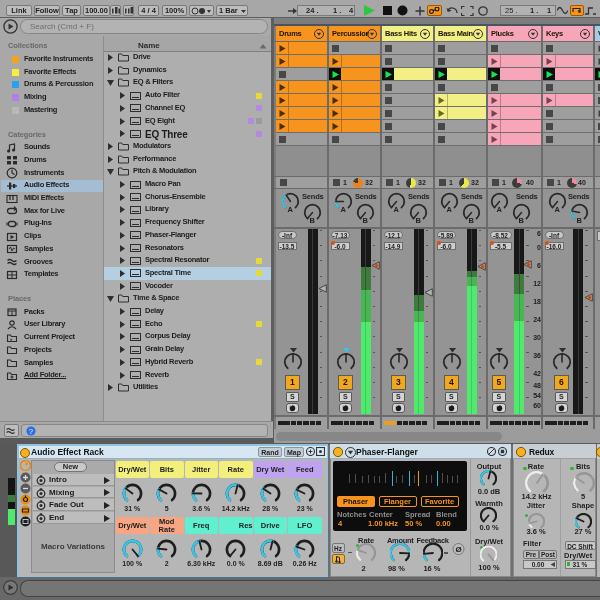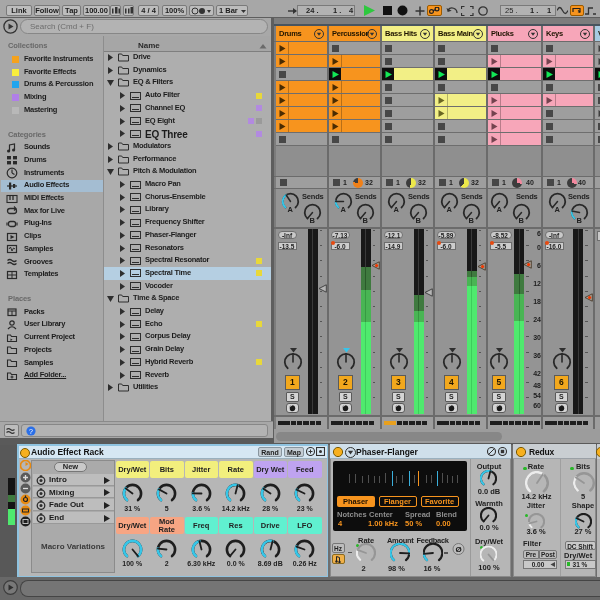--- a/index.html
+++ b/index.html
@@ -1297,21 +1297,21 @@
 <div class="t" style="left:150px;top:560px;font-size:7px;color:#222;font-weight:700;width:33.5px;text-align:center;position:absolute">2</div>
 <div class="" style="left:184.5px;top:516.5px;width:33.5px;height:17px;background:#60f0d0;border-radius:2px"></div>
 <div class="t" style="left:184.5px;top:521.5px;font-size:7.5px;color:#222;font-weight:700;width:33.5px;text-align:center;position:absolute">Freq</div>
 <svg class="k" style="left:190.75px;top:538.5px" width="21" height="21" viewBox="0 0 21 21">
       <path d="M 4.97 17.09 A 8.6 8.6 0 1 1 16.03 17.09" stroke="#1e1e1e" stroke-width="2.6" fill="none" stroke-linecap="round"></path>
       <path d="M 4.97 17.09 A 8.6 8.6 0 0 1 8.42 2.16" stroke="#36c6e8" stroke-width="2.6" fill="none" stroke-linecap="round"></path>
       <line x1="10.5" y1="10.5" x2="8.42" y2="2.16" stroke="#1e1e1e" stroke-width="1.8" stroke-linecap="round"></line>
     </svg>
 <div class="t" style="left:184.5px;top:560px;font-size:7px;color:#222;font-weight:700;width:33.5px;text-align:center;position:absolute">6.30 kHz</div>
 <div class="" style="left:219px;top:516.5px;width:33.5px;height:17px;background:#60f0d0;border-radius:2px"></div>
-<div class="t" style="left:219px;top:521.5px;font-size:7.5px;color:#222;font-weight:700;width:33.5px;text-align:center;position:absolute">Res</div>
+<div class="t" style="left:219px;top:521.5px;font-size:7.5px;color:#222;font-weight:700;width:33.5px;text-align:right;position:absolute">Res</div>
 <svg class="k" style="left:225.25px;top:538.5px" width="21" height="21" viewBox="0 0 21 21">
       <path d="M 4.97 17.09 A 8.6 8.6 0 1 1 16.03 17.09" stroke="#1e1e1e" stroke-width="2.6" fill="none" stroke-linecap="round"></path>
       <line x1="10.5" y1="10.5" x2="4.97" y2="17.09" stroke="#1e1e1e" stroke-width="1.8" stroke-linecap="round"></line>
     </svg>
 <div class="t" style="left:219px;top:560px;font-size:7px;color:#222;font-weight:700;width:33.5px;text-align:center;position:absolute">0.0 %</div>
 <div class="" style="left:253.5px;top:516.5px;width:33.5px;height:17px;background:#60f0d0;border-radius:2px"></div>
 <div class="t" style="left:253.5px;top:521.5px;font-size:7.5px;color:#222;font-weight:700;width:33.5px;text-align:center;position:absolute">Drive</div>
 <svg class="k" style="left:259.75px;top:538.5px" width="21" height="21" viewBox="0 0 21 21">
       <path d="M 4.97 17.09 A 8.6 8.6 0 1 1 16.03 17.09" stroke="#1e1e1e" stroke-width="2.6" fill="none" stroke-linecap="round"></path>
       <path d="M 4.97 17.09 A 8.6 8.6 0 0 1 12.58 2.16" stroke="#36c6e8" stroke-width="2.6" fill="none" stroke-linecap="round"></path>

